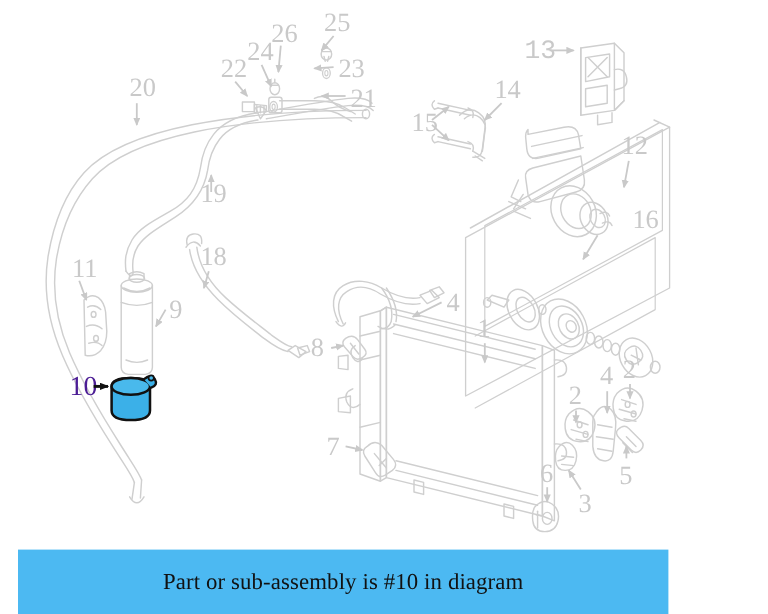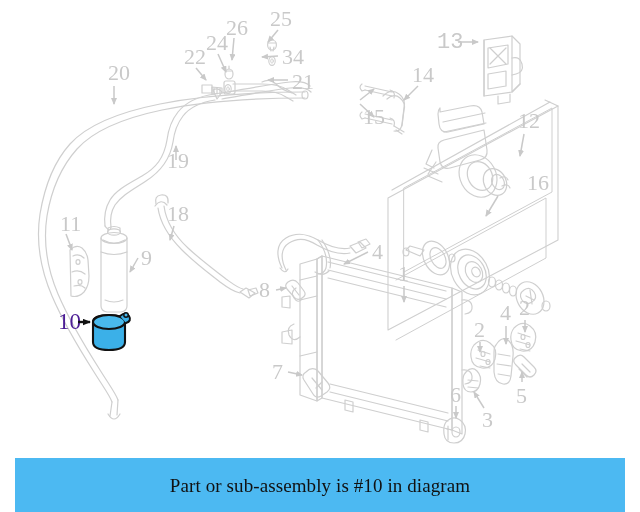--- a/index.html
+++ b/index.html
@@ -1,20 +1,20 @@
 <!DOCTYPE html>
 <html><head>
 <meta charset="utf-8">
 <style>
   html,body{margin:0;padding:0;background:#ffffff;}
   body{width:640px;height:512px;overflow:hidden;
        font-family:"Liberation Sans",sans-serif;}
   #stage{position:relative;width:640px;height:512px;background:#fff;}
   #art{position:absolute;left:0;top:0;width:640px;height:512px;}
-  .banner{position:absolute;left:15px;top:458px;width:610px;height:54px;
+  .banner{position:absolute;left:15px;top:458px;width:542px;height:54px;
           background:#4cb9f2;display:flex;flex-direction:column;
           align-items:center;justify-content:center;}
   .banner .ln{font-family:"Liberation Serif",serif;font-size:19px;
               color:#111;line-height:23px;letter-spacing:.1px;}
   .lbl{position:absolute;font-family:"Liberation Serif",serif;
        font-size:22px;color:#c9c9c9;line-height:1;user-select:none;}
   .lbl.hot{color:#4c1d95;font-size:23px;}
 </style>
 </head>
 <body>
@@ -273,29 +273,29 @@
     <span class="lbl" style="left:516px;top:385px;">5</span>
     <span class="lbl" style="left:450px;top:384px;">6</span>
     <span class="lbl" style="left:272px;top:361px;">7</span>
     <span class="lbl" style="left:259px;top:279px;">8</span>
     <span class="lbl" style="left:141px;top:247px;">9</span>
     <span class="lbl hot" style="left:58px;top:310px;">10</span>
     <span class="lbl" style="left:60px;top:213px;">11</span>
     <span class="lbl" style="left:518px;top:110px;">12</span>
     <span class="lbl" style="left:437px;top:32px;font-family:Liberation Mono, monospace;">13</span>
     <span class="lbl" style="left:412px;top:64px;">14</span>
-    <span class="lbl" style="left:363px;top:91px;margin-top:15px;">15</span>
+    <span class="lbl" style="left:343px;top:91px;">15</span>
     <span class="lbl" style="left:491px;top:172px;margin-left:36px;">16</span>
     <span class="lbl" style="left:372px;top:241px;">4</span>
     <span class="lbl" style="left:167px;top:203px;">18</span>
     <span class="lbl" style="left:167px;top:139px;margin-top:11px;">19</span>
     <span class="lbl" style="left:108px;top:62px;">20</span>
     <span class="lbl" style="left:292px;top:71px;">21</span>
     <span class="lbl" style="left:184px;top:46px;">22</span>
-    <span class="lbl" style="left:282px;top:46px;">34</span>
+    <span class="lbl" style="left:282px;top:46px;">23</span>
     <span class="lbl" style="left:206px;top:32px;">24</span>
     <span class="lbl" style="left:270px;top:8px;">25</span>
     <span class="lbl" style="left:226px;top:17px;">26</span>
   </div>
 
   <svg id="leaders" style="position:absolute;left:0;top:0;width:640px;height:512px;pointer-events:none;" viewBox="0 0 640 512">
     <g fill="none" stroke="#c9c9c9" stroke-width="1.5" marker-end="url(#ah)">
       <path d="M404,286 L404,302"></path>
       <path d="M480,342 L480,352"></path>
       <path d="M525,320 L525,332"></path>

